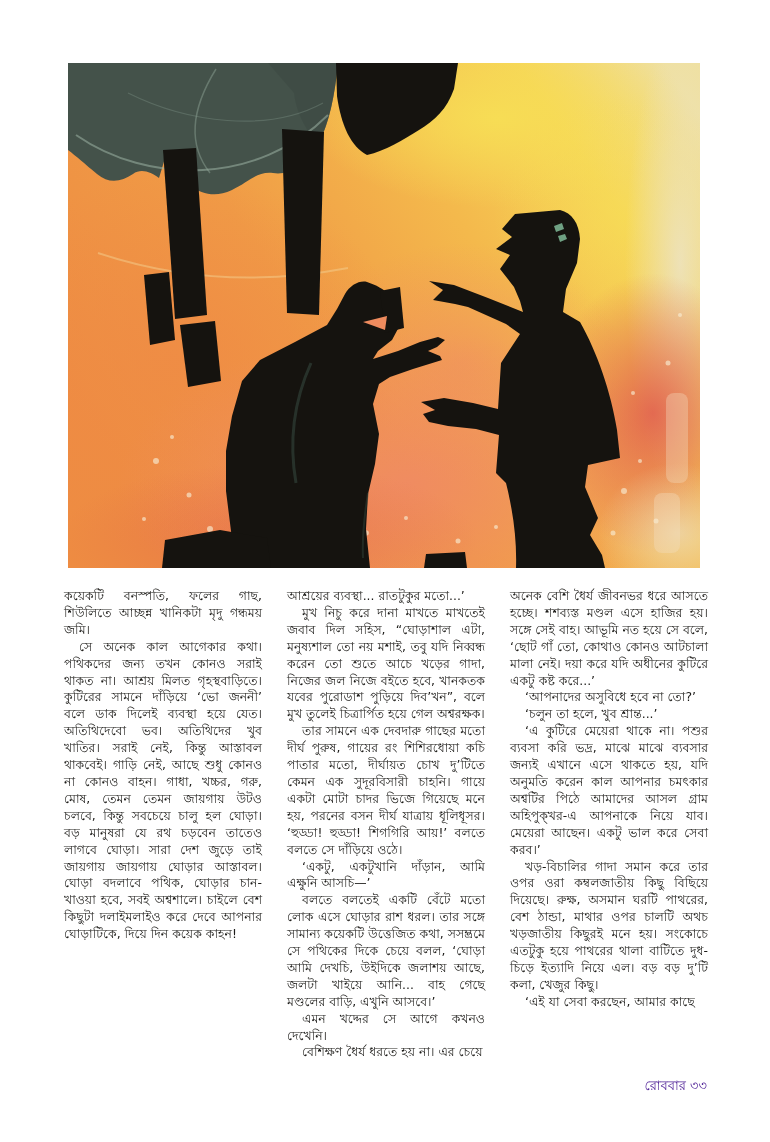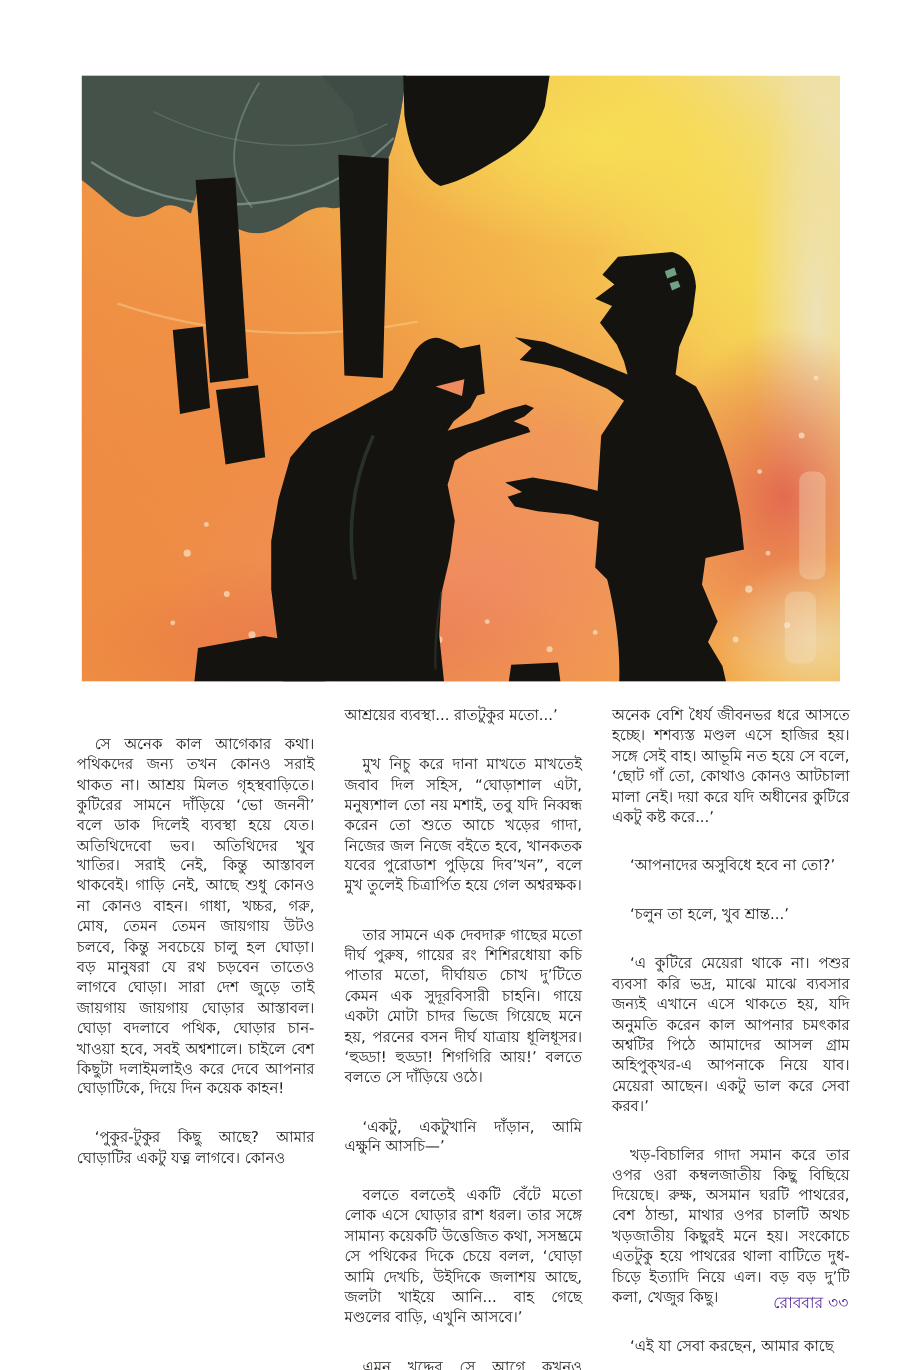--- a/index.html
+++ b/index.html
@@ -5,21 +5,21 @@
   html,body{margin:0;padding:0;}
   body{width:770px;height:1142px;background:#ffffff;position:relative;
        font-family:"DejaVu Sans","Liberation Sans",sans-serif;}
   .page{position:absolute;inset:0;background:#ffffff;overflow:hidden;}
   .illustration{position:absolute;left:68px;top:63px;width:632px;height:505px;margin:0;}
   .illustration svg{display:block;}
   .article{position:absolute;left:64px;top:588px;width:644px;display:flex;gap:25px;}
   .column{width:198px;font-size:12.4px;line-height:16.9px;text-align:justify;
           color:#1c1b18;letter-spacing:0;}
   .column p{margin:0;}
-  .column p.indent{text-indent:15px;margin-top:24px;}
+  .column p.indent{text-indent:15px;}
   .footer{position:absolute;left:500px;top:1076px;width:207px;text-align:right;
           font-size:13px;color:#4c1d95;}
 </style>
 </head>
 <body>
 
 <div class="page">
 
   <figure class="illustration">
     <svg viewBox="0 0 632 505" width="632" height="505" preserveAspectRatio="none">
@@ -121,22 +121,22 @@
 
       <g fill="#15130f">
         <path d="M97,477 L152,467 L199,475 L203,505 L94,505 Z"></path>
         <path d="M358,491 L397,489 L399,505 L356,505 Z"></path>
       </g>
     </svg>
   </figure>
 
   <main class="article">
     <div class="column">
+        <p>কয়েকটি বনস্পতি, ফলের গাছ, শিউলিতে আচ্ছন্ন খানিকটা মৃদু গন্ধময় জমি।</p>
         <p class="indent">সে অনেক কাল আগেকার কথা। পথিকদের জন্য তখন কোনও সরাই থাকত না। আশ্রয় মিলত গৃহস্থবাড়িতে। কুটিরের সামনে দাঁড়িয়ে ‘ভো জননী’ বলে ডাক দিলেই ব্যবস্থা হয়ে যেত। অতিথিদেবো ভব। অতিথিদের খুব খাতির। সরাই নেই, কিন্তু আস্তাবল থাকবেই। গাড়ি নেই, আছে শুধু কোনও না কোনও বাহন। গাধা, খচ্চর, গরু, মোষ, তেমন তেমন জায়গায় উটও চলবে, কিন্তু সবচেয়ে চালু হল ঘোড়া। বড় মানুষরা যে রথ চড়বেন তাতেও লাগবে ঘোড়া। সারা দেশ জুড়ে তাই জায়গায় জায়গায় ঘোড়ার আস্তাবল। ঘোড়া বদলাবে পথিক, ঘোড়ার চান-খাওয়া হবে, সবই অশ্বশালে। চাইলে বেশ কিছুটা দলাইমলাইও করে দেবে আপনার ঘোড়াটিকে, দিয়ে দিন কয়েক কাহন!</p>
-        <p class="indent">‘পুকুর-টুকুর কিছু আছে? আমার ঘোড়াটির একটু যত্ন লাগবে। কোনও</p>
       </div>
     <div class="column">
         <p>আশ্রয়ের ব্যবস্থা... রাতটুকুর মতো...’</p>
         <p class="indent">মুখ নিচু করে দানা মাখতে মাখতেই জবাব দিল সহিস, “ঘোড়াশাল এটা, মনুষ্যশাল তো নয় মশাই, তবু যদি নিব্বন্ধ করেন তো শুতে আচে খড়ের গাদা, নিজের জল নিজে বইতে হবে, খানকতক যবের পুরোডাশ পুড়িয়ে দিব’খন”, বলে মুখ তুলেই চিত্রার্পিত হয়ে গেল অশ্বরক্ষক।</p>
         <p class="indent">তার সামনে এক দেবদারু গাছের মতো দীর্ঘ পুরুষ, গায়ের রং শিশিরধোয়া কচি পাতার মতো, দীর্ঘায়ত চোখ দু’টিতে কেমন এক সুদূরবিসারী চাহনি। গায়ে একটা মোটা চাদর ভিজে গিয়েছে মনে হয়, পরনের বসন দীর্ঘ যাত্রায় ধূলিধূসর। ‘হুড্ডা! হুড্ডা! শিগগিরি আয়!’ বলতে বলতে সে দাঁড়িয়ে ওঠে।</p>
         <p class="indent">‘একটু, একটুখানি দাঁড়ান, আমি এক্ষুনি আসচি—’</p>
         <p class="indent">বলতে বলতেই একটি বেঁটে মতো লোক এসে ঘোড়ার রাশ ধরল। তার সঙ্গে সামান্য কয়েকটি উত্তেজিত কথা, সসম্ভ্রমে সে পথিকের দিকে চেয়ে বলল, ‘ঘোড়া আমি দেখচি, উইদিকে জলাশয় আছে, জলটা খাইয়ে আনি... বাহ গেছে মণ্ডলের বাড়ি, এখুনি আসবে।’</p>
         <p class="indent">এমন খদ্দের সে আগে কখনও দেখেনি।</p>
         <p class="indent">বেশিক্ষণ ধৈর্য ধরতে হয় না। এর চেয়ে</p>
       </div>

